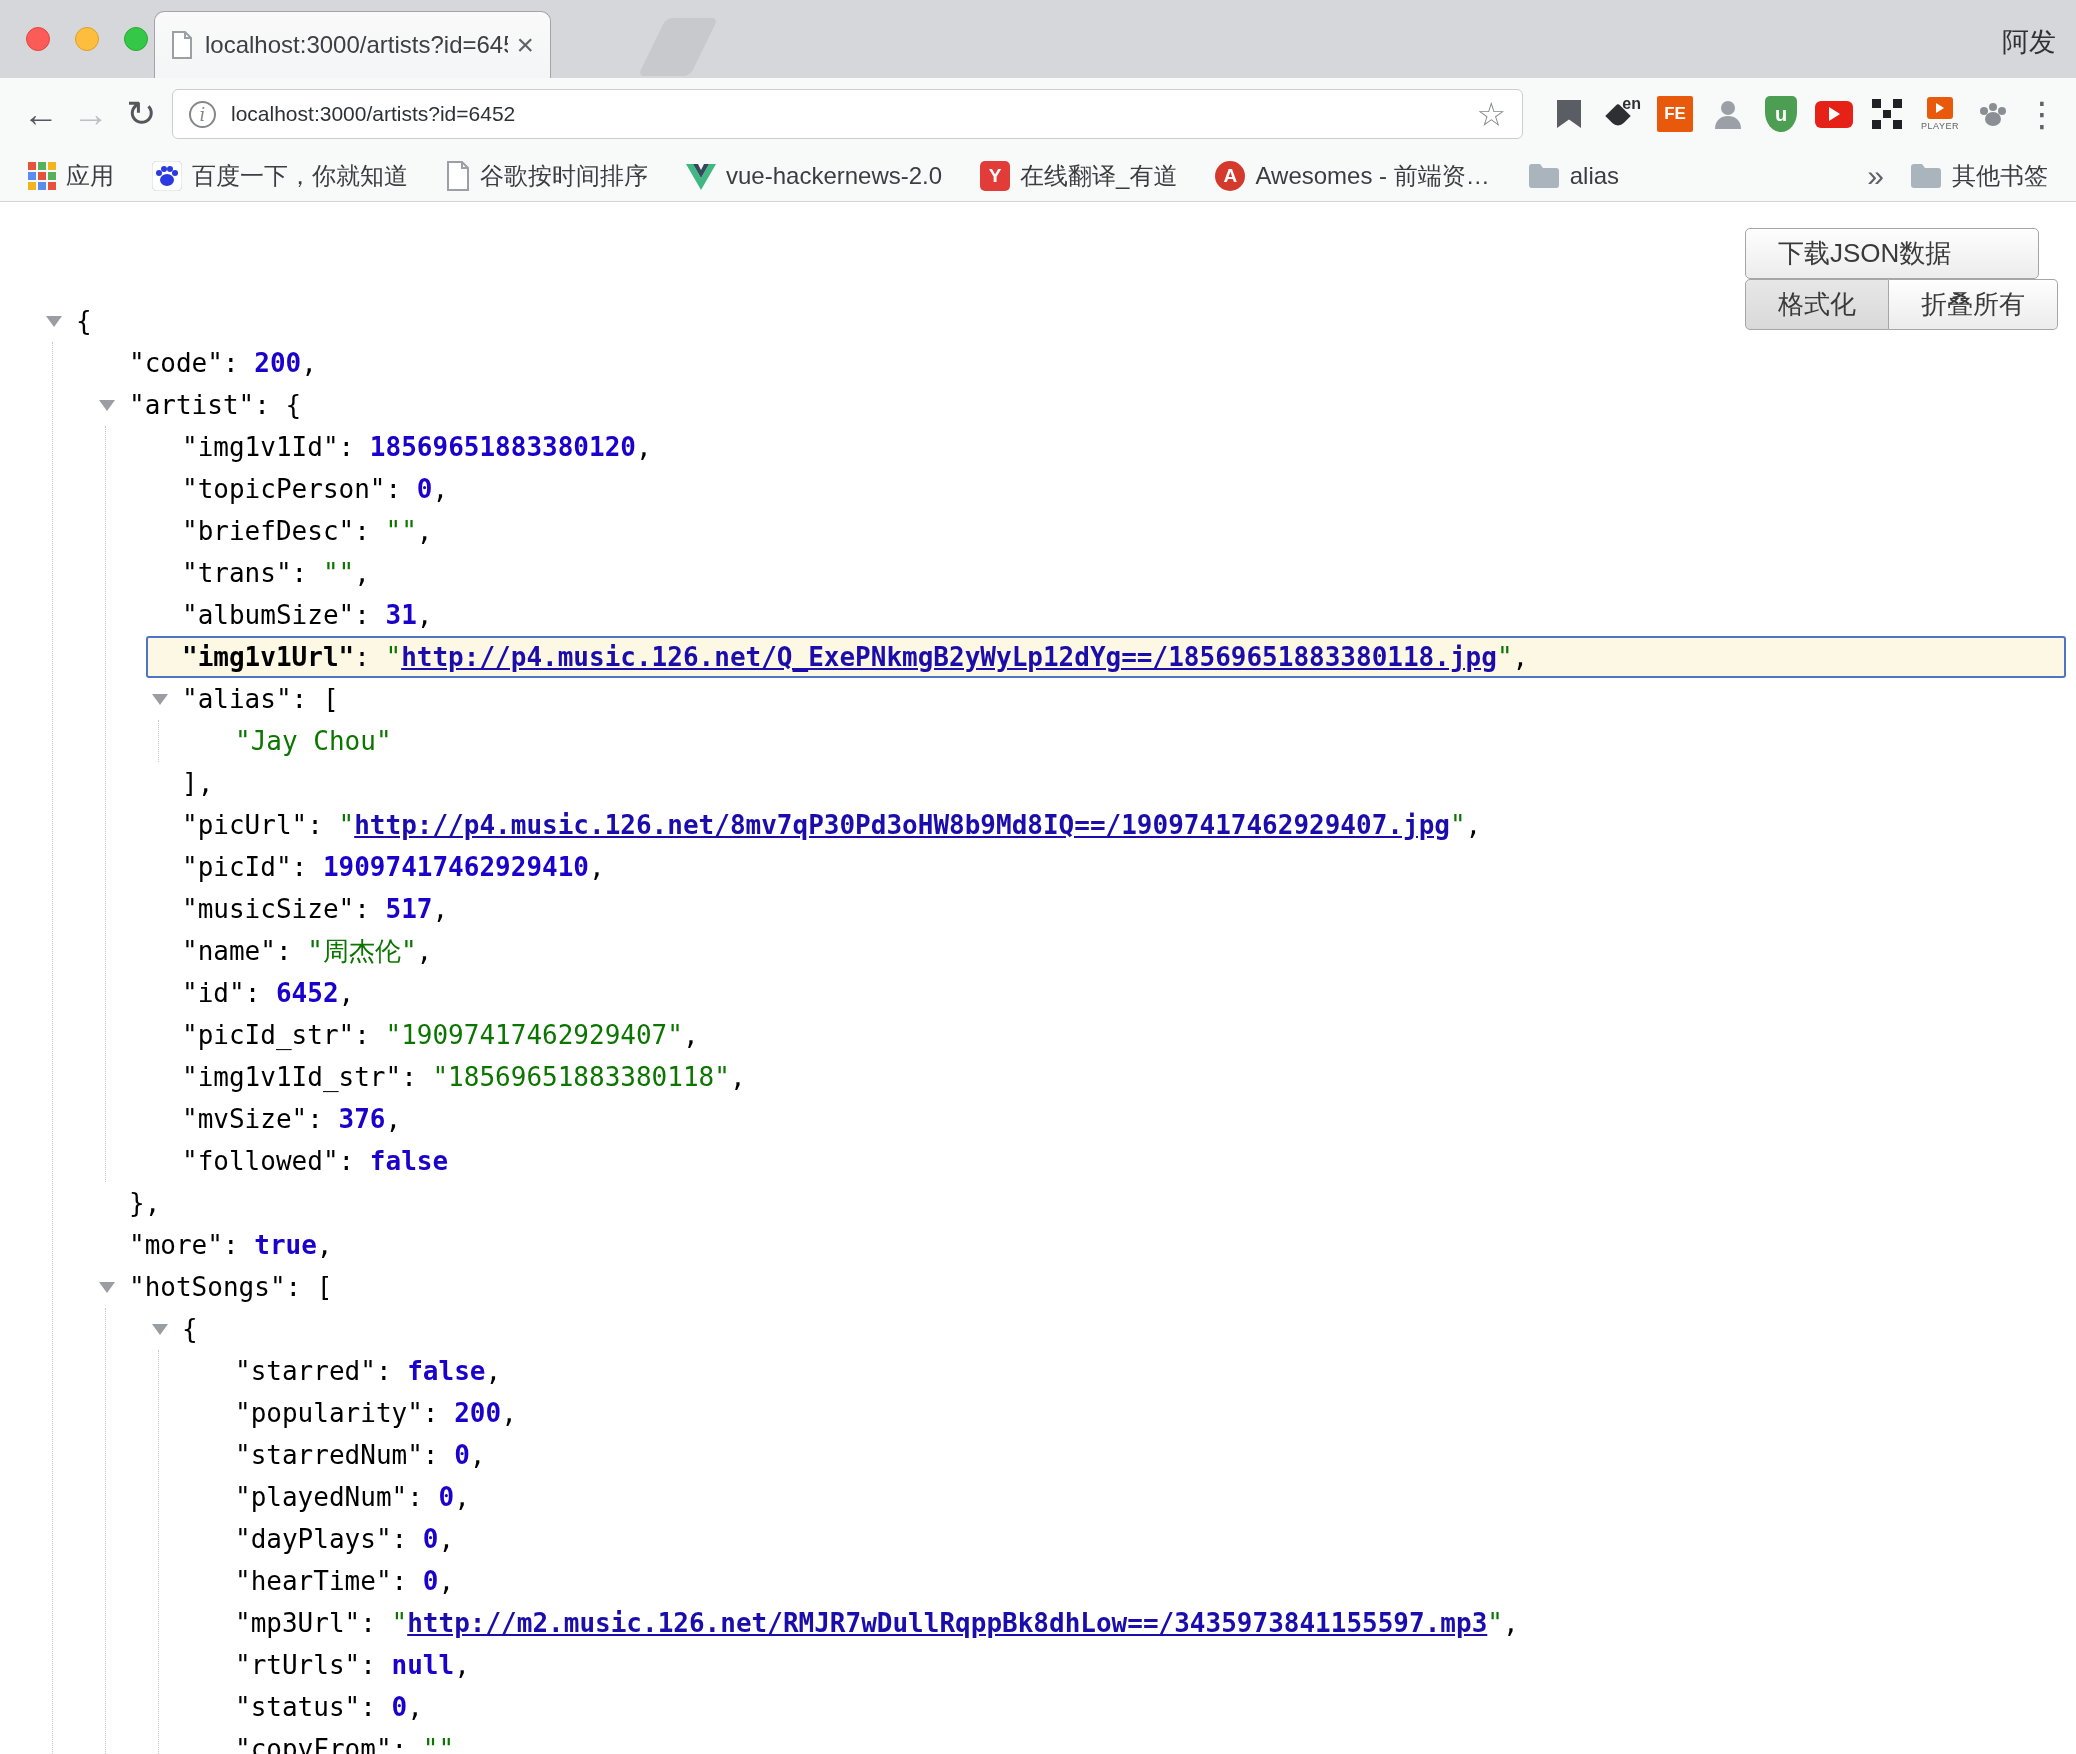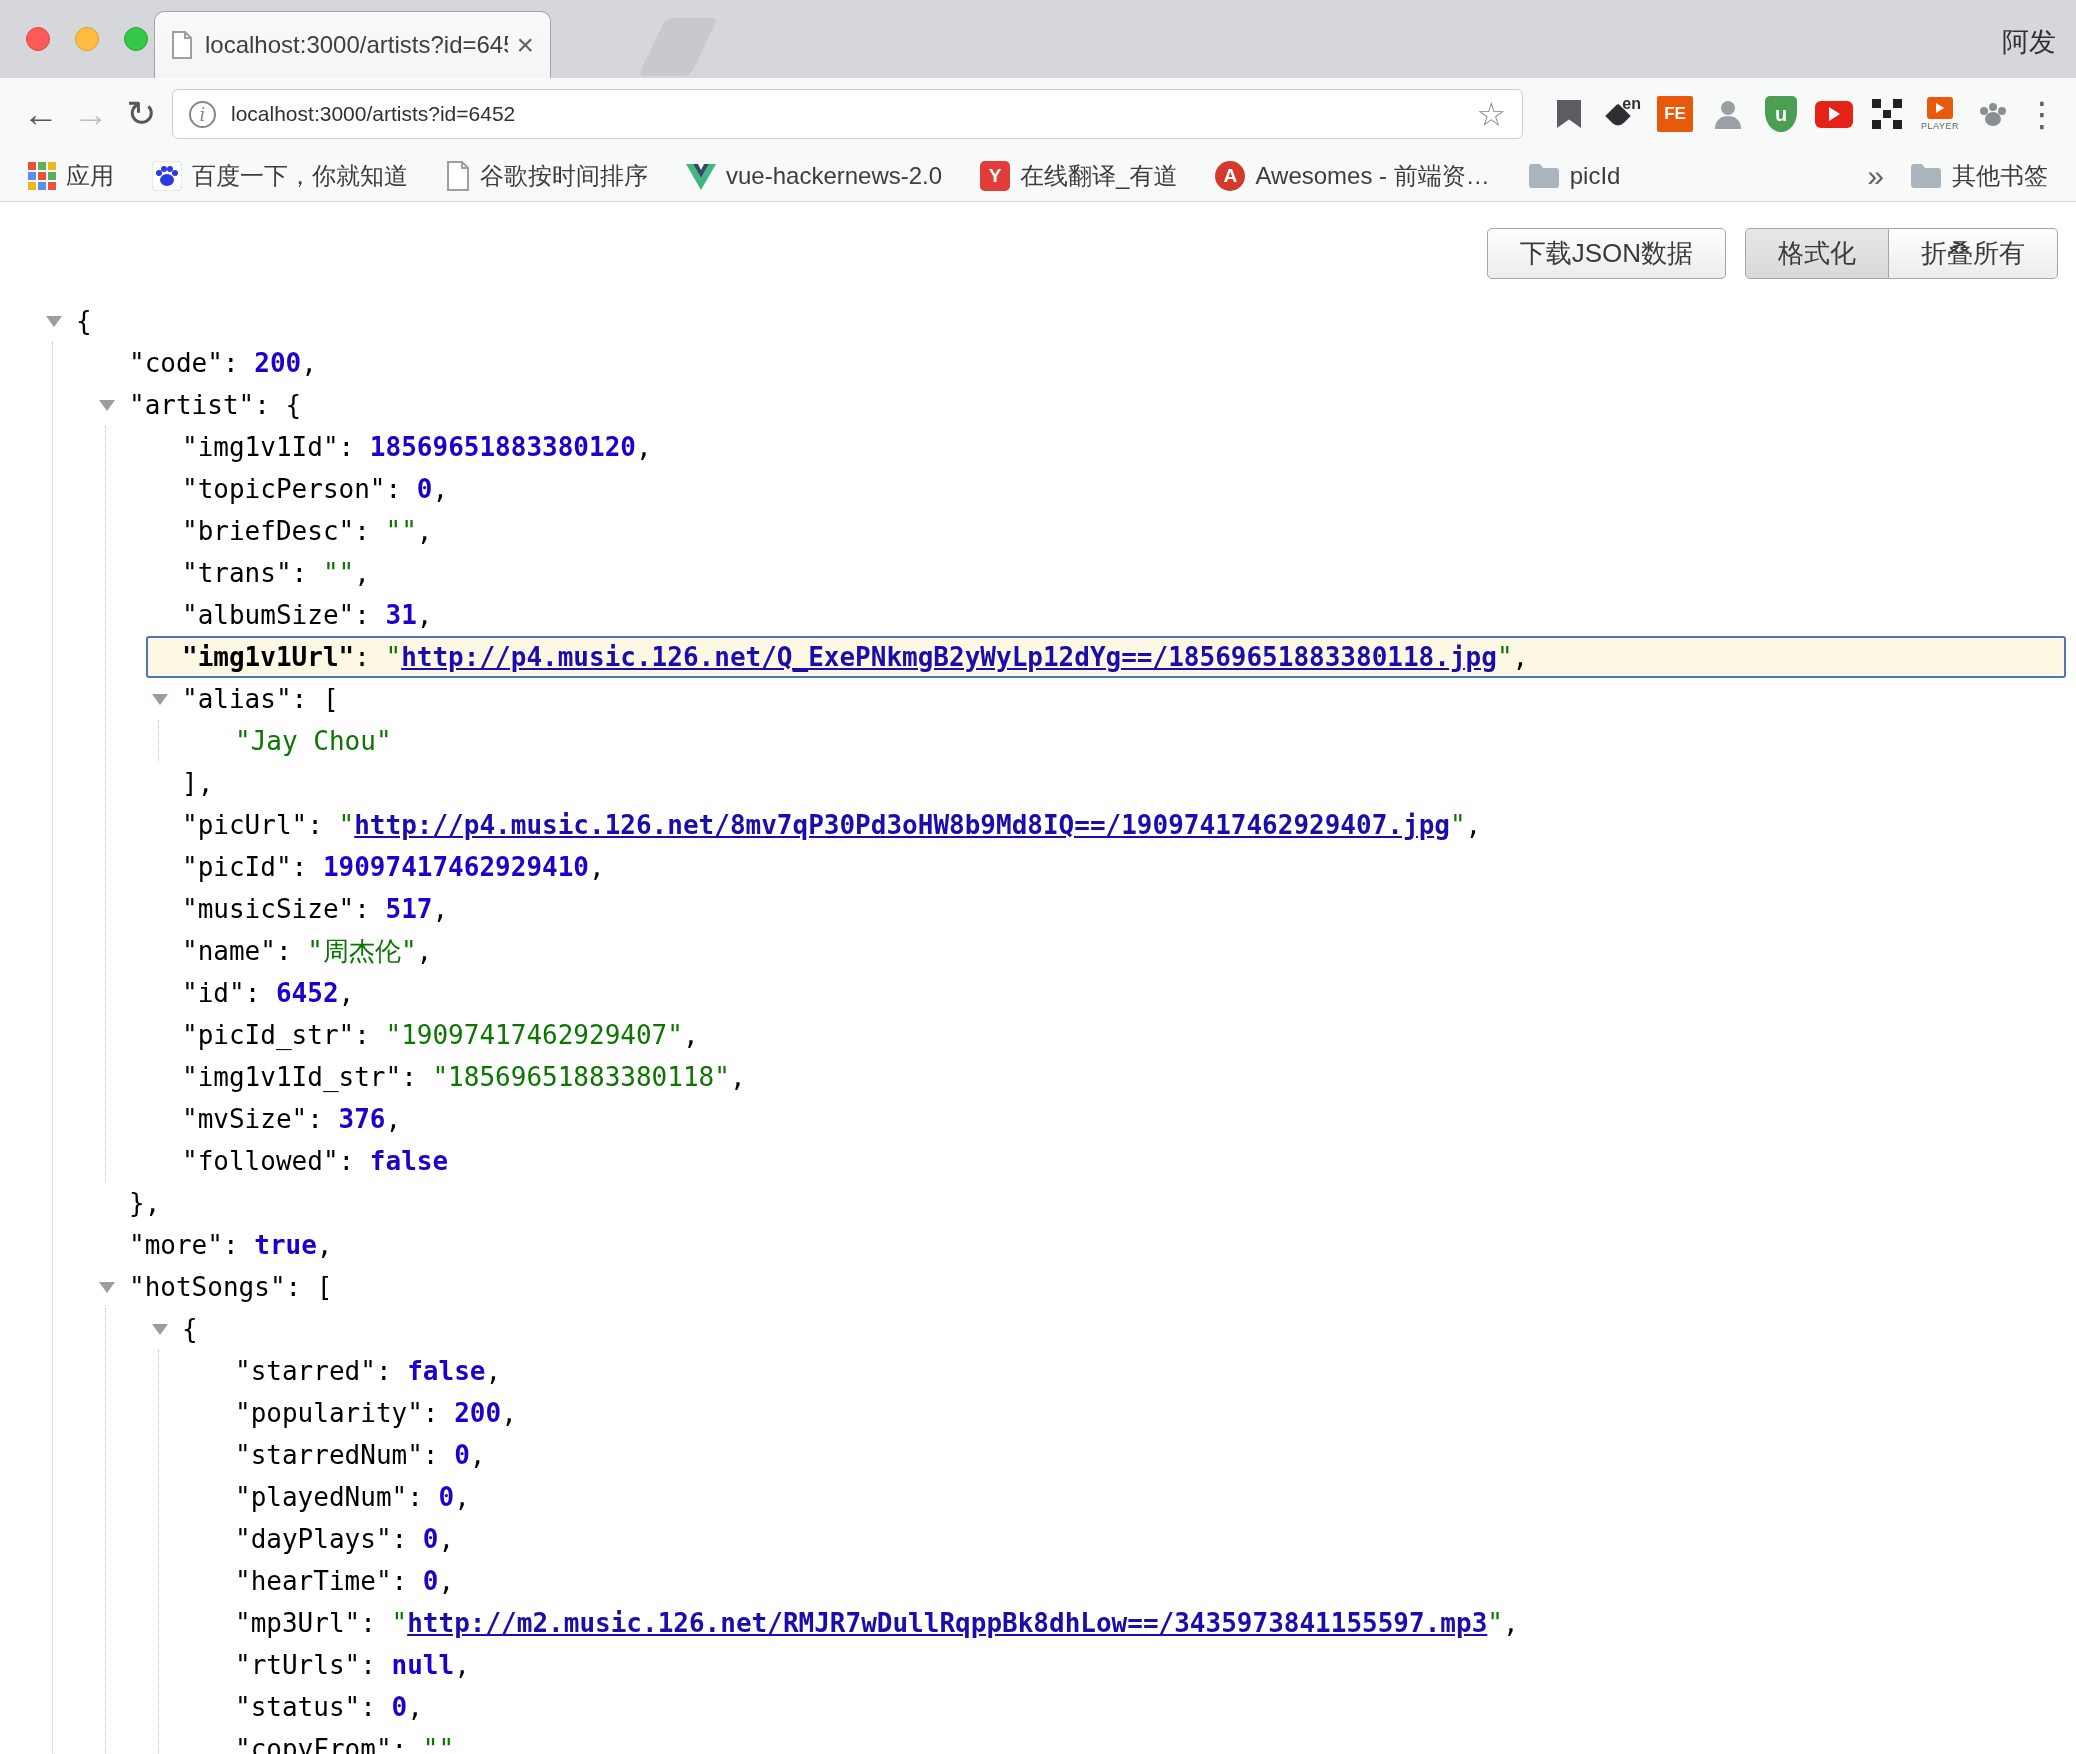--- a/index.html
+++ b/index.html
@@ -71,21 +71,21 @@
   .apps-grid i:nth-child(5){background:#e5533d}.apps-grid i:nth-child(6){background:#58b158}
   .apps-grid i:nth-child(7){background:#f2b51c}.apps-grid i:nth-child(8){background:#5b8def}
   .apps-grid i:nth-child(9){background:#e5533d}
   .sq-icon { width:30px; height:30px; border-radius:5px; color:#fff; font-weight:bold; font-size:19px;
              display:flex; align-items:center; justify-content:center; }
   .spacer { flex:1; }
   .overflow-chevron { font-size:30px; color:#5f6368; margin-right:26px; cursor:pointer; }
 
   
   .content { flex:1; background:#fff; position:relative; overflow:hidden; }
-  .actions { position:absolute; top:26px; right:18px; display:flex; z-index:5; }
+  .actions { position:absolute; top:26px; right:18px; display:flex; z-index:5;flex-direction:column; }
   .btn { height:51px; font-size:26px; color:#3a3a3a; padding:0 32px; border:1px solid #a6a6a6;
          border-radius:5px; background:linear-gradient(#fefefe,#ececec); display:flex;
          align-items:center; cursor:pointer; font-family:inherit; }
   .btn-download { margin-right:19px; }
   .seg { display:flex; }
   .seg .btn-format { border-radius:5px 0 0 5px; background:linear-gradient(#e7e7e7,#d9d9d9); }
   .seg .btn-collapse { border-radius:0 5px 5px 0; border-left:none; }
 
   
   .json { margin-top:98px; position:relative; font-family:"DejaVu Sans Mono","Liberation Mono",monospace;
@@ -237,21 +237,21 @@
       <span class="bm-label">在线翻译_有道</span>
     </div>
     <div class="bm">
       <span class="sq-icon" style="background:#d33a2c;border-radius:50%">A</span>
       <span class="bm-label">Awesomes - 前端资…</span>
     </div>
     <div class="bm">
       <svg width="32" height="26" viewBox="0 0 32 26">
           <path d="M1 4 a3 3 0 0 1 3-3 h8 l3 4 h13 a3 3 0 0 1 3 3 v14 a3 3 0 0 1 -3 3 h-24 a3 3 0 0 1 -3-3 z" fill="#a9b4bd"></path>
         </svg>
-      <span class="bm-label">picId</span>
+      <span class="bm-label">alias</span>
     </div>
     <div class="spacer"></div>
     <span class="overflow-chevron">»</span>
     <div class="bm" style="margin-right:0">
       <svg width="32" height="26" viewBox="0 0 32 26">
           <path d="M1 4 a3 3 0 0 1 3-3 h8 l3 4 h13 a3 3 0 0 1 3 3 v14 a3 3 0 0 1 -3 3 h-24 a3 3 0 0 1 -3-3 z" fill="#a9b4bd"></path>
         </svg>
       <span class="bm-label">其他书签</span>
     </div>
   </div>

